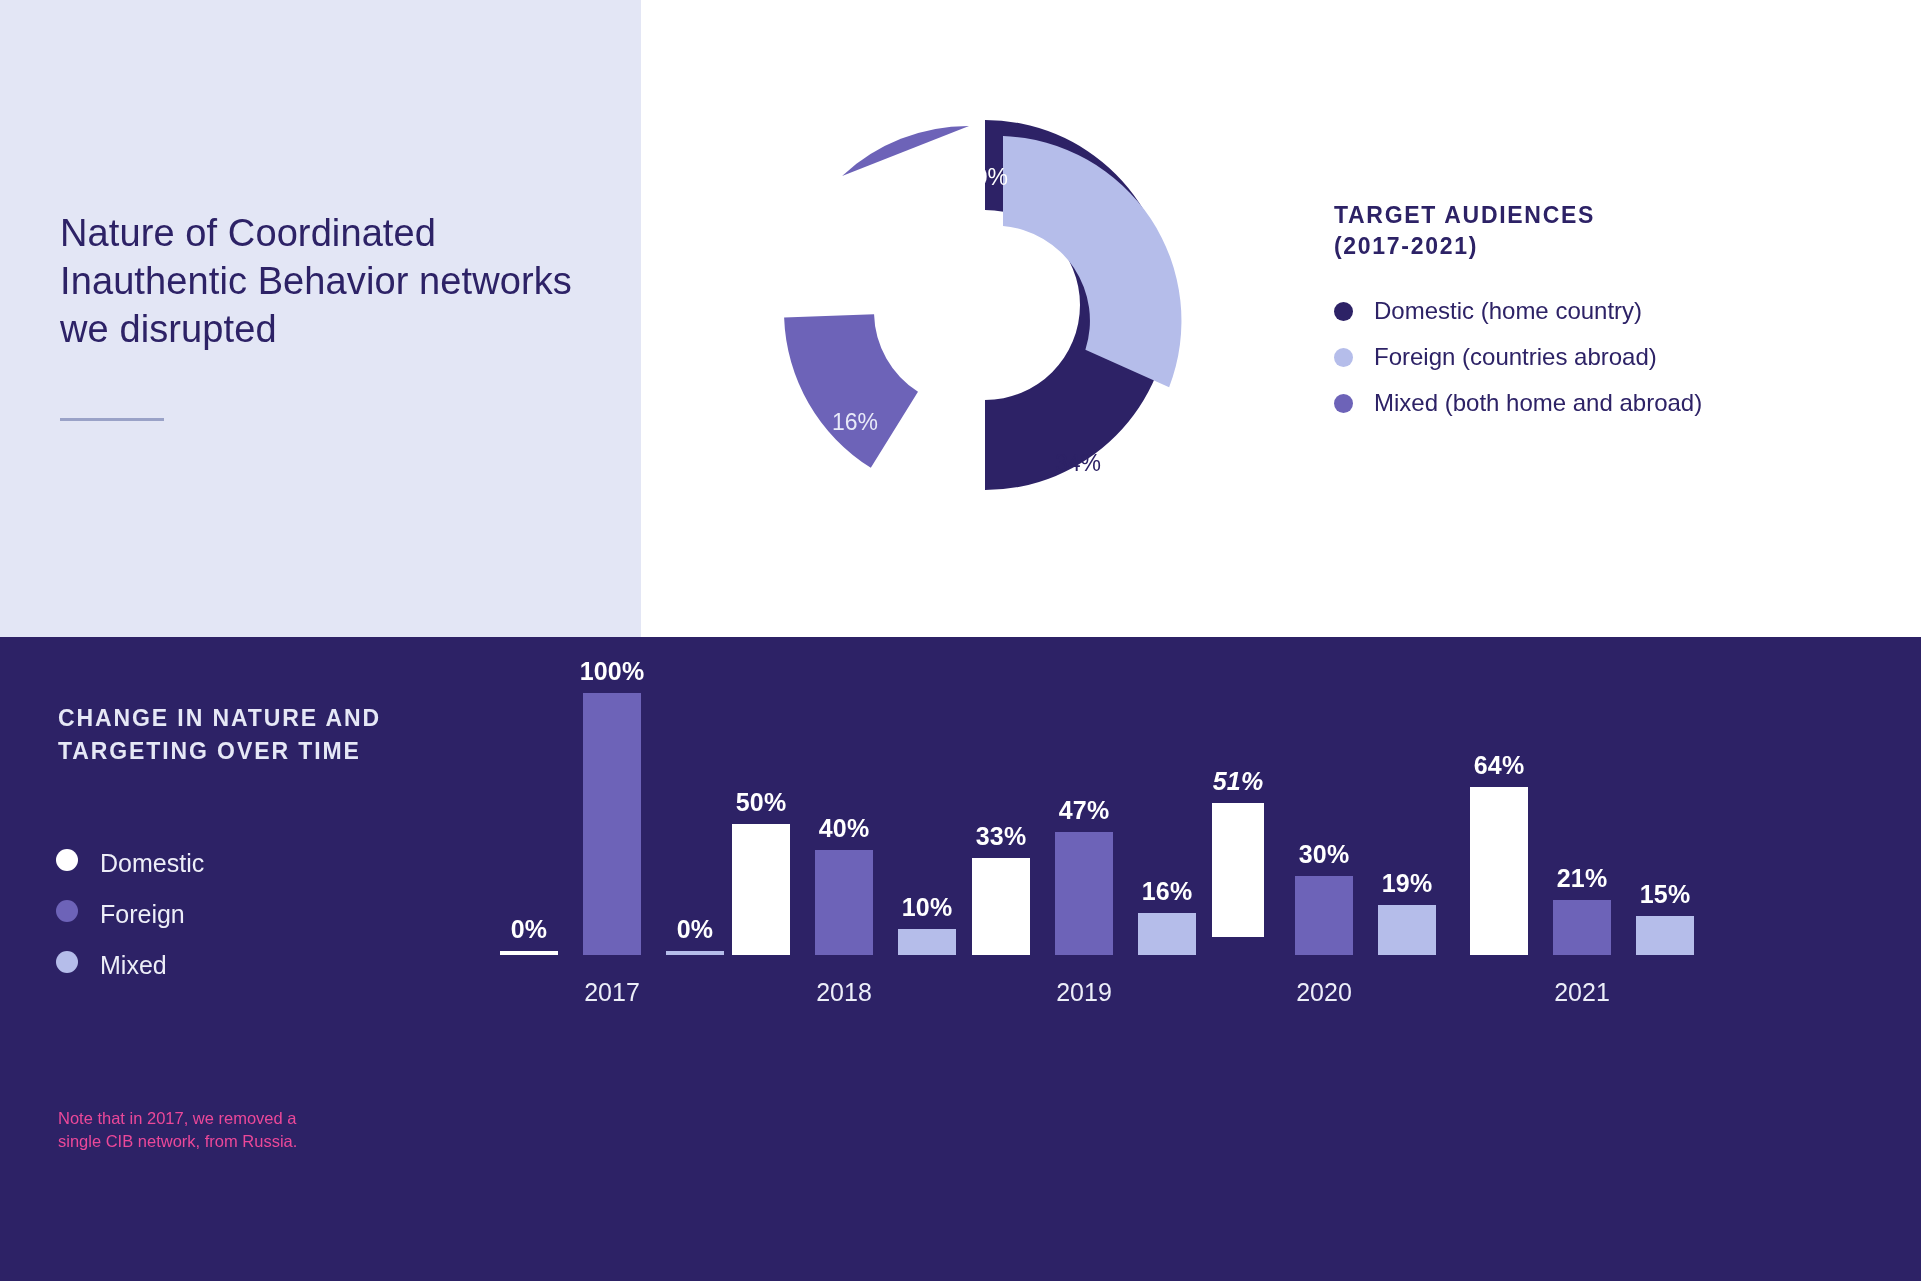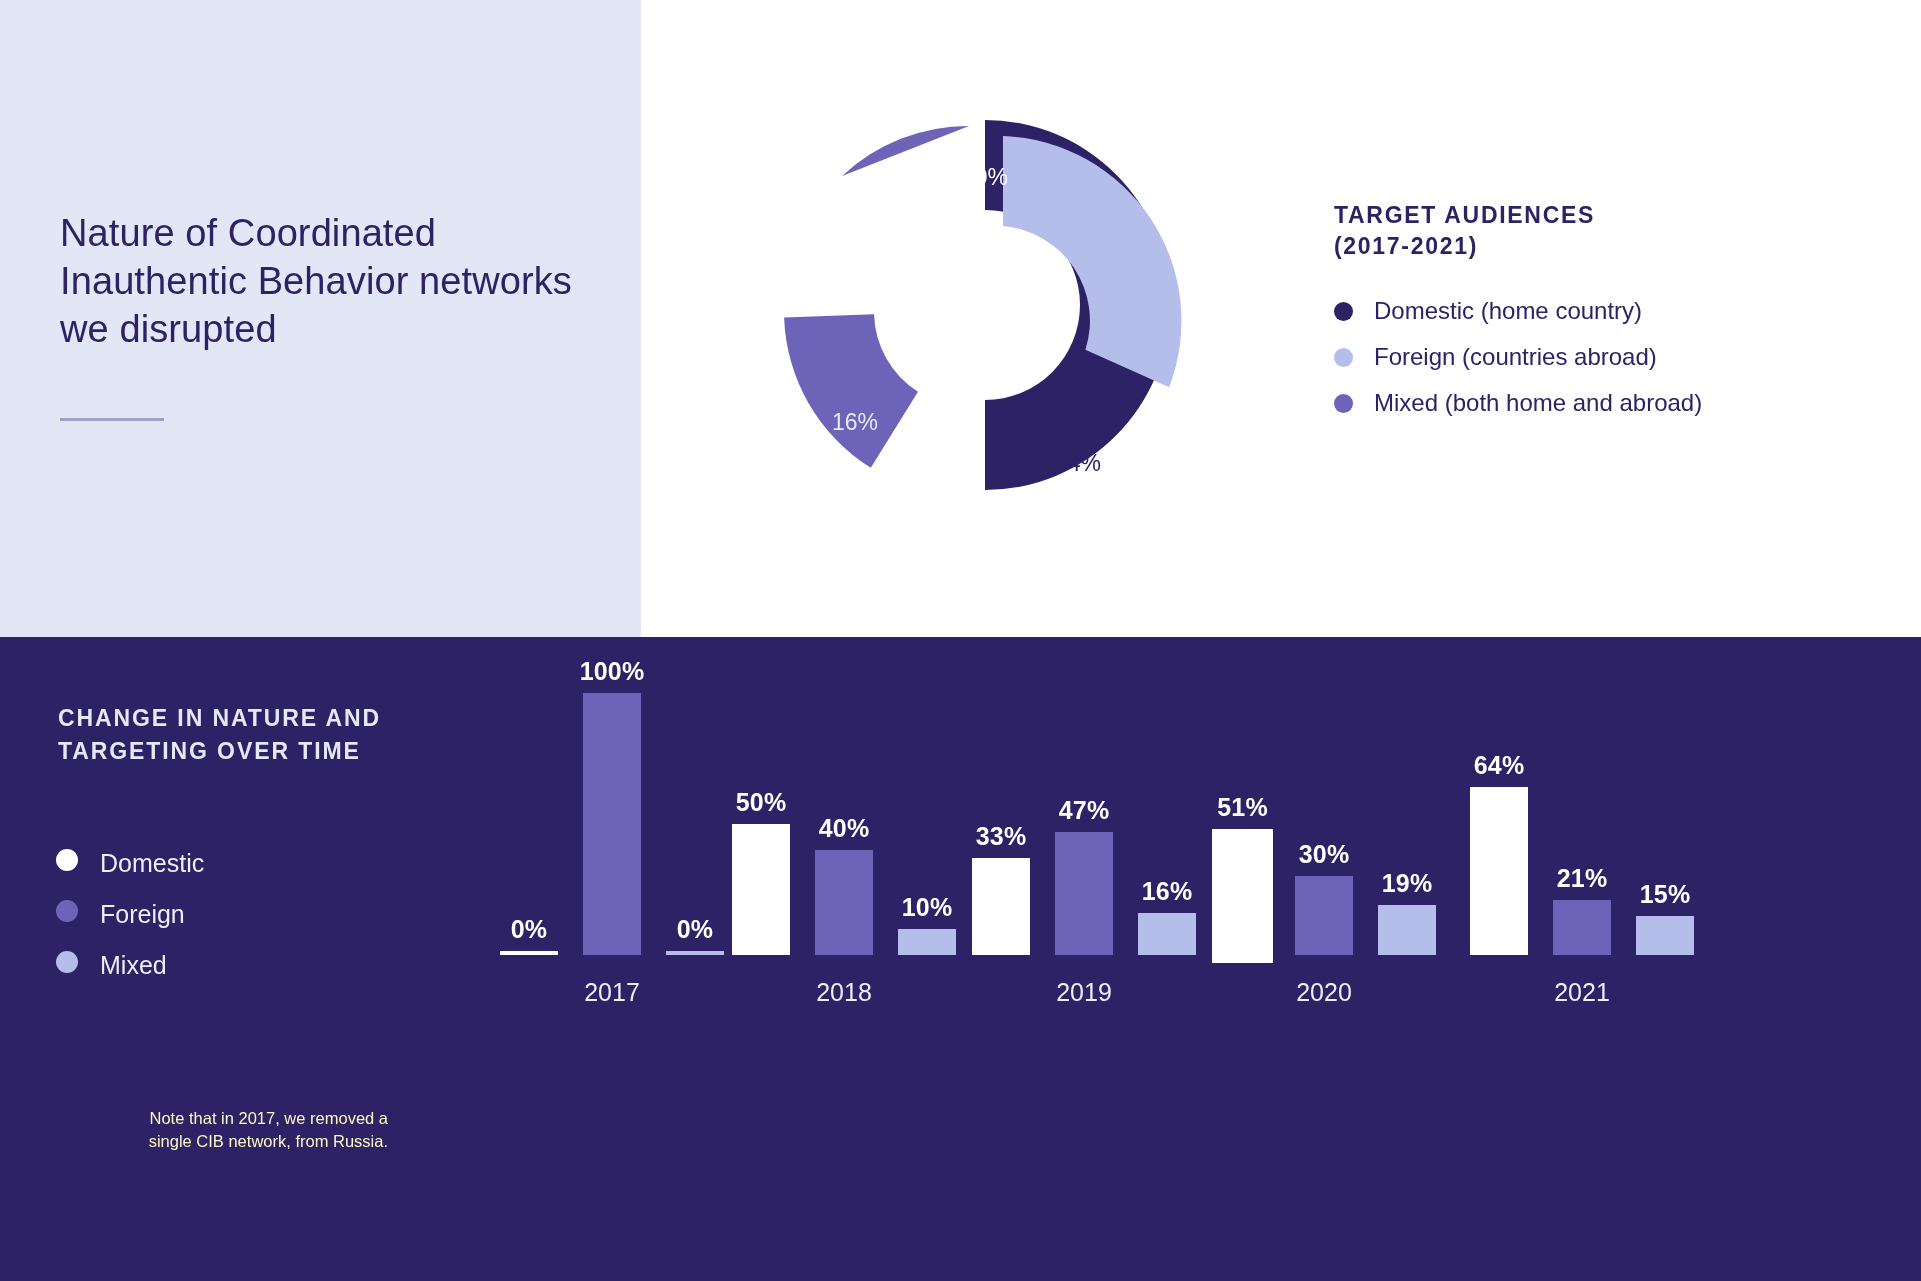--- a/index.html
+++ b/index.html
@@ -111,23 +111,22 @@
   }
   .bl-label {
     font-size: 25px;
     color: #edeef8;
   }
   #bottom-note {
     position: absolute; left: 58px; top: 470px;
     width: 330px;
     font-size: 16.5px;
     line-height: 1.42;
-    color: #fef9c3;
+    color: #ec4899;
     white-space: pre-line;
-    text-align: right;
   }
 
   
   #bar-chart {
     position: absolute; left: 500px; top: 0;
     width: 1421px; height: 644px;
   }
   .bar-group {
     position: absolute;
     bottom: 0;
@@ -291,21 +290,21 @@
           <div class="bar-value">47%</div>
           <div class="bar-rect" style="height: 123.14px; background: rgb(109, 99, 184);"></div>
         </div>
         <div class="bar-cell" style="position: absolute; left: 166px; bottom: 326px; width: 58px; height: auto;">
           <div class="bar-value">16%</div>
           <div class="bar-rect" style="height: 41.92px; background: rgb(181, 189, 234);"></div>
         </div>
         <div class="year-row" style="bottom: 274px;">2019</div>
       </div>
       <div class="bar-group" style="left: 712px; width: 224px;">
-        <div class="bar-cell" style="position: absolute; left: 0px; bottom: 318px; width: 61px; height: auto;">
+        <div class="bar-cell" style="position: absolute; left: 0px; bottom: 344px; width: 52px; height: auto; font-style: italic;">
           <div class="bar-value">51%</div>
           <div class="bar-rect" style="height: 133.62px; background: rgb(255, 255, 255);"></div>
         </div>
         <div class="bar-cell" style="position: absolute; left: 83px; bottom: 326px; width: 58px; height: auto;">
           <div class="bar-value">30%</div>
           <div class="bar-rect" style="height: 78.6px; background: rgb(109, 99, 184);"></div>
         </div>
         <div class="bar-cell" style="position: absolute; left: 166px; bottom: 326px; width: 58px; height: auto;">
           <div class="bar-value">19%</div>
           <div class="bar-rect" style="height: 49.78px; background: rgb(181, 189, 234);"></div>

